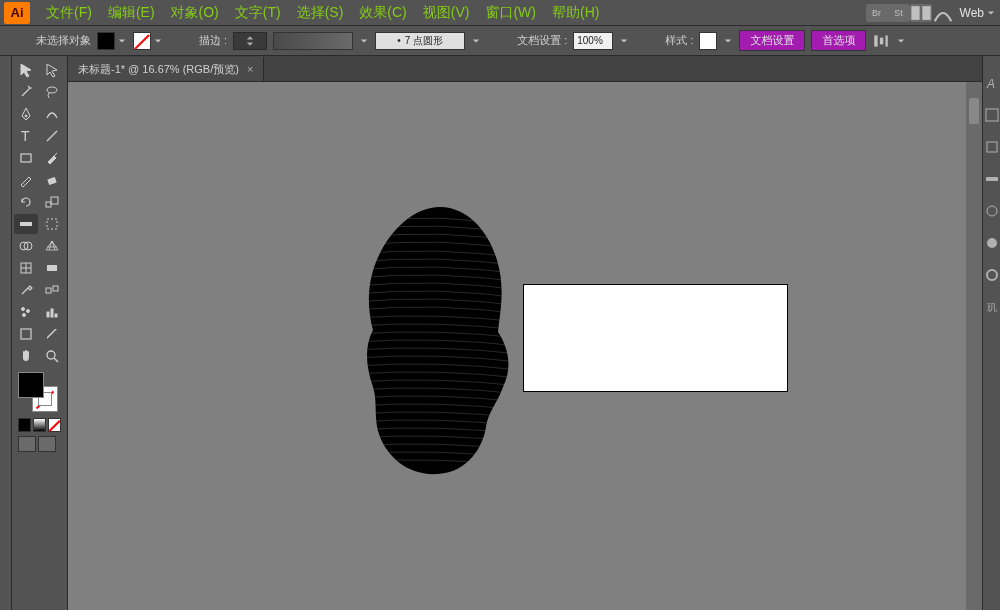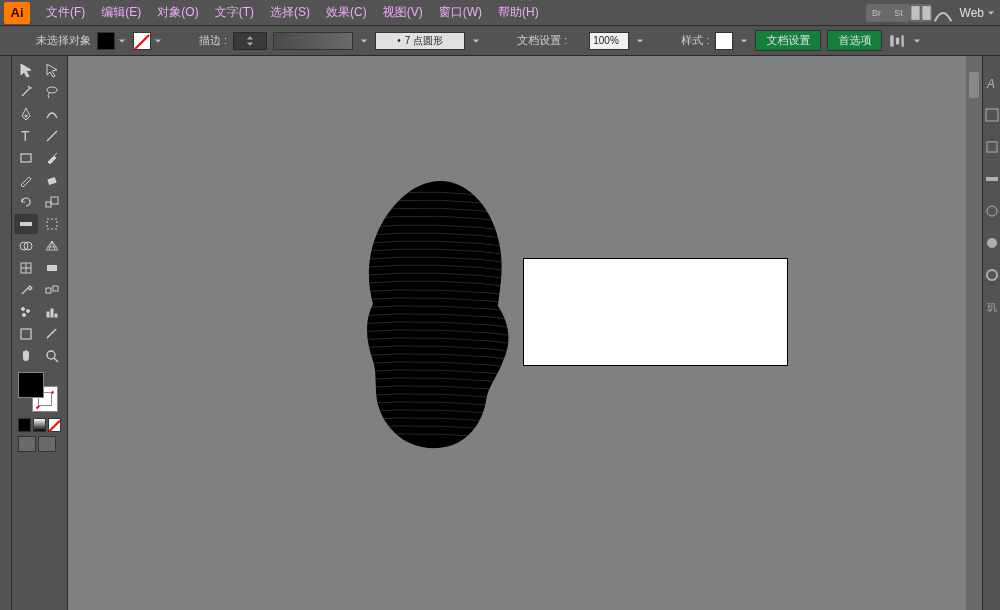--- a/index.html
+++ b/index.html
@@ -1,40 +1,40 @@
 <!DOCTYPE html>
 <html><head>
 <meta charset="utf-8">
 <style>
 * { margin: 0; padding: 0; box-sizing: border-box; font-family: "Microsoft YaHei", sans-serif; }
 body { width: 1000px; height: 610px; background: #4a4a4a; overflow: hidden; color: #d0d0d0; font-size: 11px; }
 
 
 .menubar { height: 26px; background: #535353; display: flex; align-items: center; padding: 0 4px; border-bottom: 1px solid #2a2a2a; }
 .app-icon { width: 26px; height: 22px; background: #ff7c00; color: #450000; font-weight: bold; display: flex; align-items: center; justify-content: center; font-size: 13px; border-radius: 2px; margin-right: 8px; }
-.menu-item { padding: 0 8px; cursor: pointer; color: #f0abfc; font-size: 12px; }
+.menu-item { padding: 0 8px; cursor: pointer; color: #84cc16; font-size: 14px; }
 .menubar-right { margin-left: auto; display: flex; align-items: center; gap: 0; justify-content: center; }
 .mb-icon { width: 22px; height: 18px; background: #6a6a6a; display: flex; align-items: center; justify-content: center; font-size: 9px; color: #c0c0c0; border-radius: 2px; }
 .web-drop { display: flex; align-items: center; gap: 2px; color: #e0e0e0; font-size: 12px; margin-left: 6px; }
 
 
 .optbar { height: 30px; background: #535353; display: flex; align-items: center; padding: 0 6px; border-bottom: 1px solid #2a2a2a; gap: 6px; font-size: 11px; }
 .opt-label { color: #d0d0d0; margin-left: 30px; }
 .swatch { width: 18px; height: 18px; border: 1px solid #333; }
 .blackfill { background: #000; }
 .nofill { background: #fff; position: relative; }
 .nofill::after { content: ""; position: absolute; left: -2px; right: -2px; top: 50%; border-top: 2px solid #ff0000; transform: rotate(-45deg); }
 .dd { width: 10px; height: 10px; display: inline-flex; align-items: center; justify-content: center; }
 .dd svg { width: 8px; height: 8px; }
 .num-box { width: 34px; height: 18px; background: #3a3a3a; border: 1px solid #2a2a2a; display: flex; align-items: center; justify-content: center; }
 .stroke-preview { width: 80px; height: 18px; background: linear-gradient(90deg, #4a4a4a, #6a6a6a); border: 1px solid #333; }
 .pattern-box { width: 90px; height: 18px; background: #e0e0e0; border: 1px solid #333; color: #222; display: flex; align-items: center; justify-content: center; font-size: 10px; }
-.opacity-box { width: 40px; height: 18px; background: #f0f0f0; border: 1px solid #333; color: #222; display: flex; align-items: center; padding: 0 3px; font-size: 10px; margin-left: 16px; }
+.opacity-box { width: 40px; height: 18px; background: #f0f0f0; border: 1px solid #333; color: #222; display: flex; align-items: center; padding: 0 3px; font-size: 10px; }
 .white-swatch { width: 18px; height: 18px; background: #fff; border: 1px solid #333; }
-.btn { padding: 2px 10px; background: #15803d; border: 1px solid #333; color: #e0e0e0; font-size: 11px; }
+.btn { padding: 2px 10px; background: #a21caf; border: 1px solid #333; color: #e0e0e0; font-size: 11px; }
 .arr-icon { width: 18px; height: 18px; display: flex; align-items: center; justify-content: center; }
 
 
 .main { display: flex; height: calc(100% - 56px); }
 
 
 .toolbox-col { width: 12px; background: #535353; border-right: 1px solid #2a2a2a; }
 .toolbox { width: 56px; background: #535353; border-right: 1px solid #2a2a2a; padding: 4px 2px; }
 .tool-row { display: flex; gap: 2px; margin-bottom: 2px; }
 .tool { width: 24px; height: 20px; display: flex; align-items: center; justify-content: center; border-radius: 2px; cursor: pointer; }
@@ -374,20 +374,26 @@
       <div class="csw" style="background:linear-gradient(#fff,#000)"></div>
       <div class="csw nofill"></div>
     </div>
     <div class="mode-row">
       <div class="mode-btn"></div>
       <div class="mode-btn"></div>
     </div>
   </div>
 
   <div class="doc-area">
+    <div class="tab-bar">
+      <div class="tab">
+        <span>未标题-1* @ 16.67% (RGB/预览)</span>
+        <span class="close">×</span>
+      </div>
+    </div>
     <div class="canvas-wrap">
       <div class="white-rect"></div>
       <div class="artwork">
         <svg viewBox="0 0 185 280">
           <defs>
             <clipPath id="blob">
                 <path d="M92 5 C120 5 140 30 148 55 C158 85 152 110 150 130 C160 145 165 165 155 185 C150 200 140 210 138 225 C135 245 120 270 90 272 C60 274 40 255 32 235 C25 218 30 200 25 185 C18 165 16 145 25 128 C20 110 18 85 28 60 C40 30 65 5 92 5 Z"></path>
               </clipPath>
           </defs>
           <rect x="0" y="0" width="185" height="280" fill="#000" clip-path="url(#blob)"></rect>

